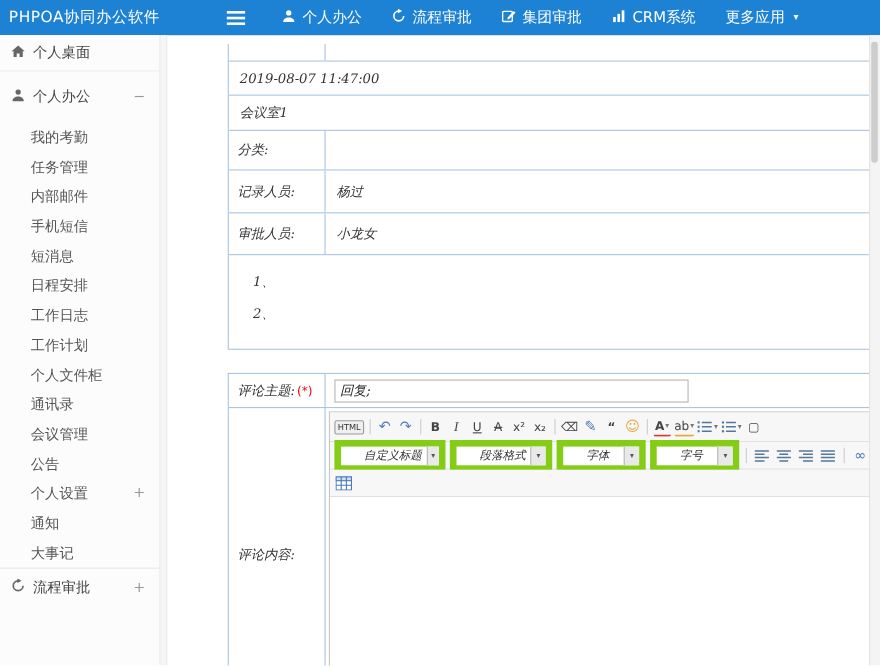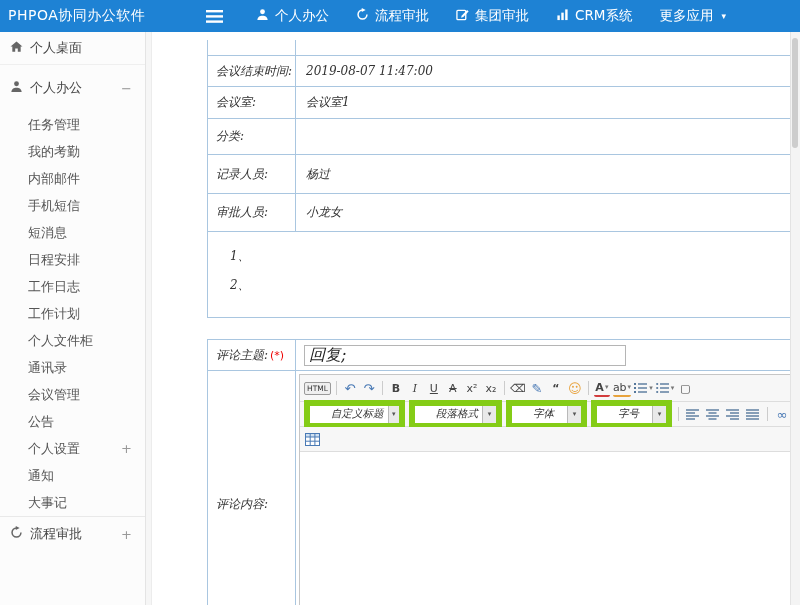--- a/index.html
+++ b/index.html
@@ -44,21 +44,21 @@
   .mvalue{flex:1;display:flex;align-items:center;padding-left:10px;font-size:12px;color:#333;}
   .h15{height:15px}.h30{height:30px}.h31{height:31px}.h35{height:35px}.h38{height:38px}.h37{height:37px}
   .mrow.merged{height:85px;}
   .mcontent{padding:10px 0 0 22px;font-size:12px;line-height:29px;color:#333;}
 
   .ctable{position:absolute;left:207px;top:339px;width:582px;border:1px solid #a9c6e0;border-bottom:none;}
   .crow{display:flex;border-bottom:1px solid #a9c6e0;}
   .crow.subject{height:30px;}
   .crow.content{height:266px;border-bottom:none;}
   .req{color:#e00;font-size:11px;margin-left:2px;font-style:normal;}
-  .subject-input{margin-left:4px;width:312px;height:17px;border:1px solid #b5b5b5;font-size:16px;
+  .subject-input{margin-left:4px;width:312px;height:17px;border:1px solid #b5b5b5;font-size:12px;
                  padding:1px 4px;font-style:italic;font-family:"DejaVu Serif",serif;color:#222;}
 
   
   .editor{margin:3px;flex:1;border:1px solid #c6c6c6;background:#fff;display:flex;flex-direction:column;height:252px;}
   .tbar{background:#f7f7f7;border-bottom:1px solid #ddd;display:flex;align-items:center;padding:0 4px;gap:3px;}
   .tbar.r1{height:26px;}
   .tbar.r2{height:24px;gap:4px;}
   .tbar.r3{height:24px;}
   .ic{min-width:16px;height:18px;display:inline-flex;align-items:center;justify-content:center;
       font-size:11px;color:#444;cursor:pointer;border-radius:2px;}
@@ -160,24 +160,24 @@
         <svg width="13" height="13" viewBox="0 0 14 14">
             <circle cx="7" cy="4" r="2.6" fill="#666"></circle>
             <path d="M1.5 13c0-3 2.5-4.6 5.5-4.6s5.5 1.6 5.5 4.6z" fill="#666"></path>
           </svg>
       </span>
       <span>个人办公</span>
       <span class="toggle">−</span>
     </div>
     <div class="side-items">
       <div class="side-item">
+          <span>我的考勤</span>
+        </div>
+      <div class="side-item">
           <span>任务管理</span>
-        </div>
-      <div class="side-item">
-          <span>我的考勤</span>
         </div>
       <div class="side-item">
           <span>内部邮件</span>
         </div>
       <div class="side-item">
           <span>手机短信</span>
         </div>
       <div class="side-item">
           <span>短消息</span>
         </div>
@@ -225,25 +225,23 @@
     </div>
   </div>
   <div class="side-scroll"></div>
 
   <div class="mtable">
     <div class="mrow h15">
       <div class="mlabel"></div>
       <div class="mvalue"></div>
     </div>
     <div class="mrow h30">
-      <div class="mlabel kai">会议结束时间:</div>
       <div class="mvalue kai">2019-08-07 11:47:00</div>
     </div>
     <div class="mrow h31">
-      <div class="mlabel kai">会议室:</div>
       <div class="mvalue kai">会议室1</div>
     </div>
     <div class="mrow h35">
       <div class="mlabel kai">分类:</div>
       <div class="mvalue kai"></div>
     </div>
     <div class="mrow h38">
       <div class="mlabel kai">记录人员:</div>
       <div class="mvalue kai">杨过</div>
     </div>

